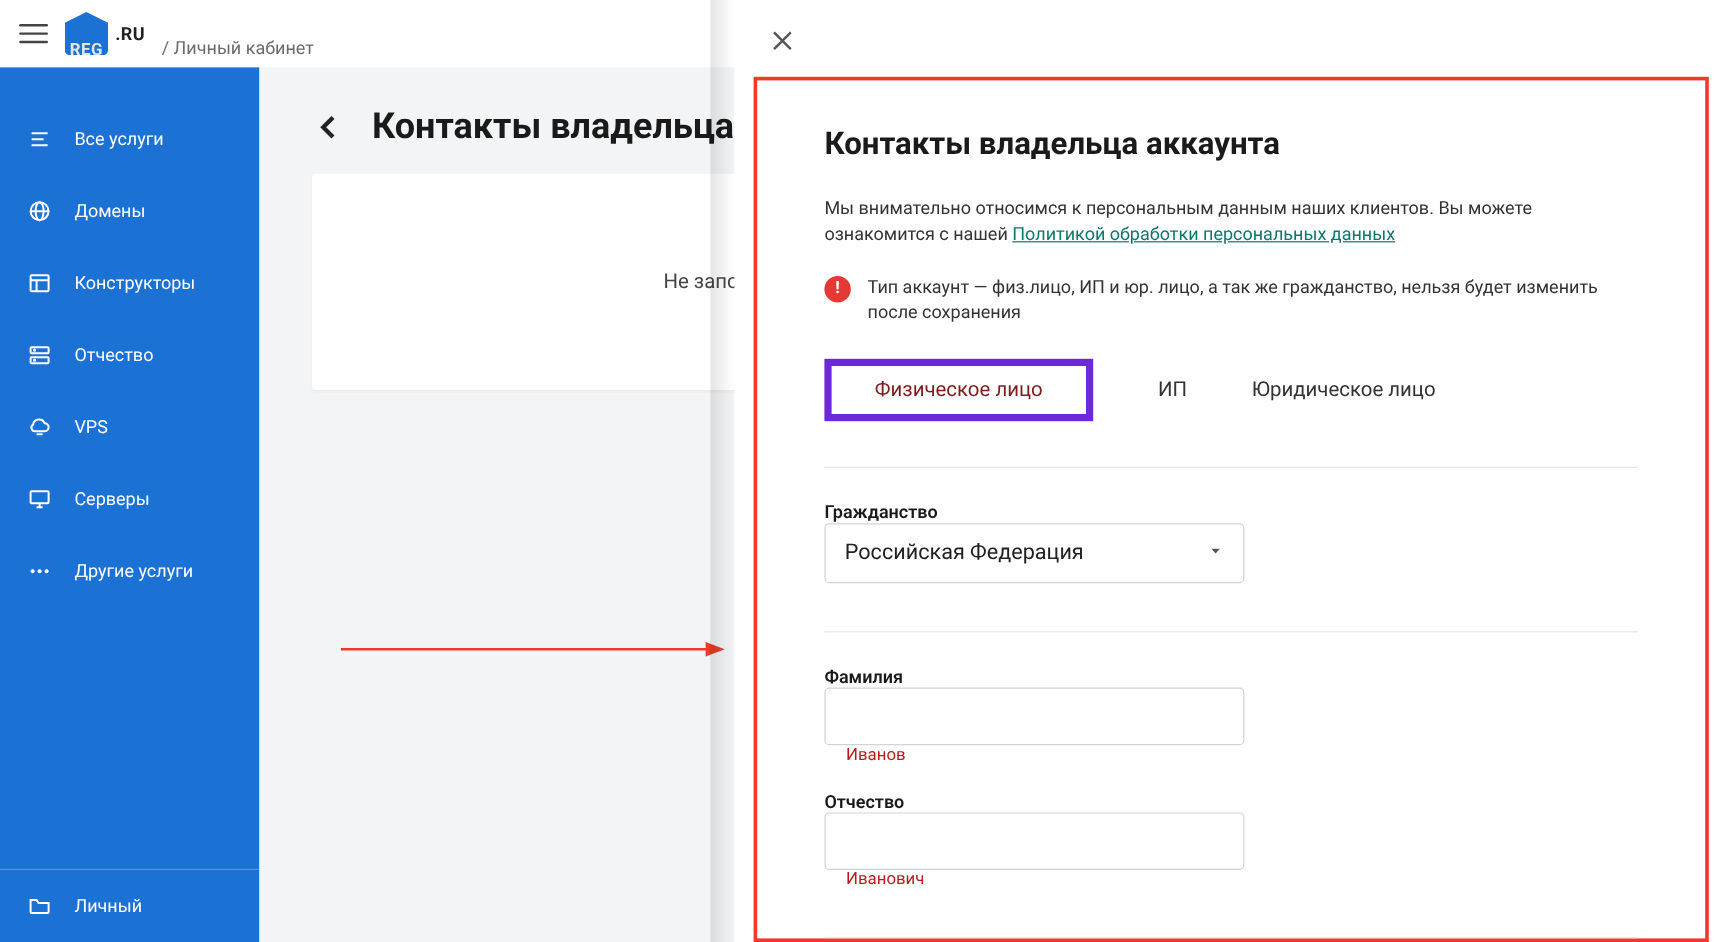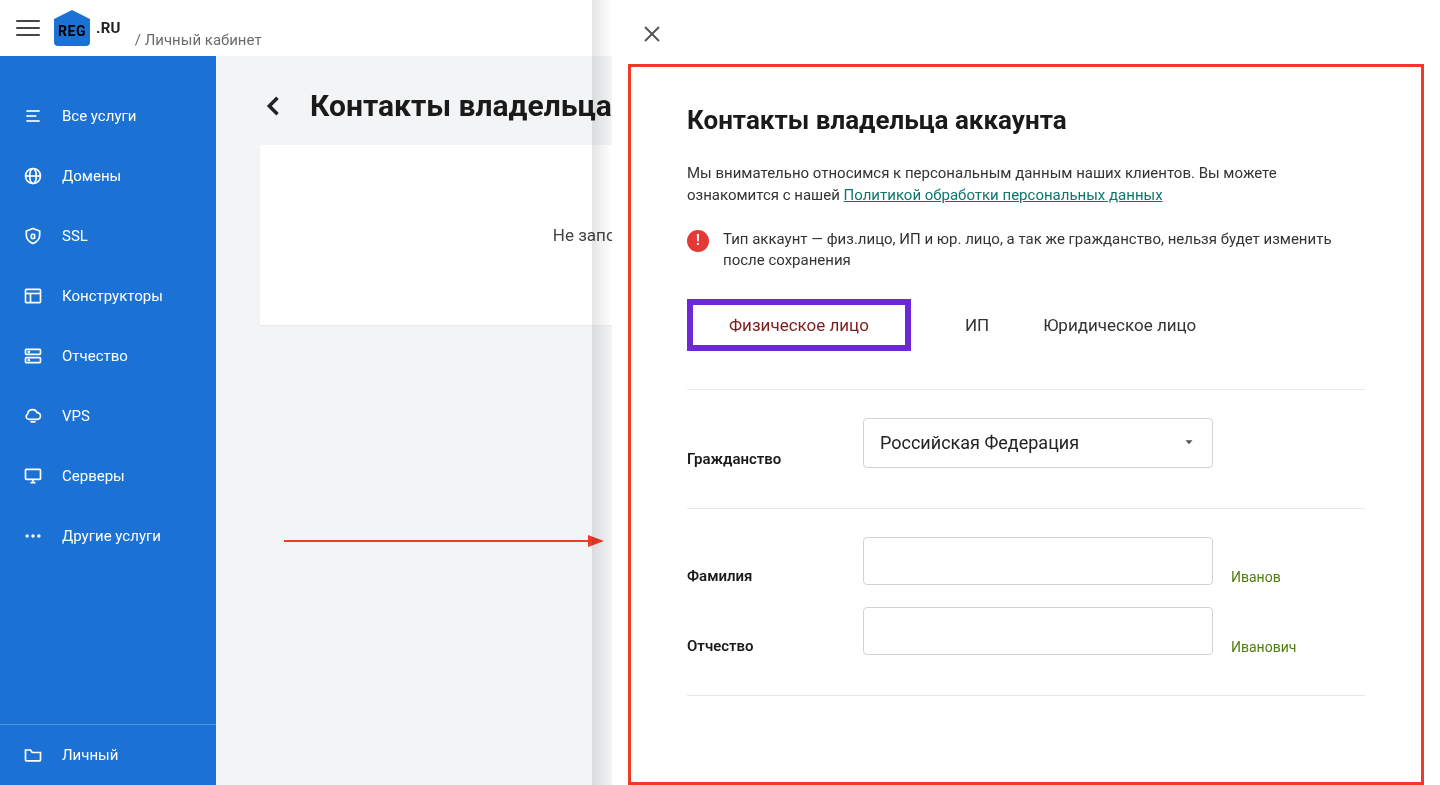--- a/index.html
+++ b/index.html
@@ -4,21 +4,21 @@
 <style>
   * { box-sizing: border-box; margin: 0; padding: 0; }
   html, body { width: 1440px; height: 785px; font-family: -apple-system, BlinkMacSystemFont, "Segoe UI", Roboto, Arial, sans-serif; overflow: hidden; background: #fff; }
 
   
   .header { position: absolute; top: 0; left: 0; right: 0; height: 56px; background: #fff; display: flex; align-items: center; padding: 0 16px; gap: 14px; z-index: 5; }
   .burger { width: 24px; height: 24px; display: flex; flex-direction: column; justify-content: center; gap: 5px; cursor: pointer; }
   .burger span { display:block; height: 2px; background: #444; border-radius: 1px; }
   .logo-wrap { display: flex; align-items: center; gap: 6px; }
   .logo-badge { width: 36px; height: 36px; background: #1c72d4; border-radius: 4px 4px 4px 4px; position: relative; clip-path: polygon(0 25%, 50% 0, 100% 25%, 100% 100%, 0 100%); display:flex; align-items:center; justify-content:center; }
-  .logo-badge span { color:#000000; font-weight:700; font-size:14px; letter-spacing:0.5px; position:relative; top:3px; }
+  .logo-badge span { color:#e5e5e5; font-weight:700; font-size:14px; letter-spacing:0.5px; position:relative; top:14px; }
   .logo-ru { font-size: 15px; font-weight: 700; color: #222; letter-spacing: 0.3px; }
   .breadcrumb { color: #6b6b6b; font-size: 15px; margin-top: 24px; }
 
   
   .sidebar { position: absolute; left: 0; top: 56px; bottom: 0; width: 216px; background: #1c72d4; display: flex; flex-direction: column; color: #fff; padding-top: 30px; z-index: 4; }
   .side-item { display: flex; align-items: center; gap: 18px; padding: 0 22px; height: 60px; cursor: pointer; font-size: 15px; }
   .side-item .ic { width: 22px; height: 22px; display:flex; align-items:center; justify-content:center; }
   .side-item svg { stroke: #fff; fill: none; }
   .side-spacer { flex: 1; }
   .side-sep { height: 1px; background: rgba(255,255,255,0.25); margin: 0; }
@@ -45,26 +45,26 @@
   .panel-desc a { color: #0f766e; text-decoration: underline; }
   .panel-warning { display:flex; gap: 14px; align-items:flex-start; font-size:15px; color:#333; line-height:1.4; margin-bottom: 28px; }
   .warn-badge { width:22px; height:22px; border-radius:50%; background:#e53935; color:#fff; font-weight:700; font-size:14px; display:flex; align-items:center; justify-content:center; flex-shrink:0; margin-top:1px;}
 
   .tabs { display:flex; gap: 54px; align-items:center; margin-bottom: 38px; }
   .tab { font-size: 17px; color:#333; padding: 12px 0; cursor:pointer; }
   .tab.active { color:#7f1d1d; border: 6px solid #6d28d9; padding: 10px 36px; }
 
   .panel-hr { border: none; border-top: 1px solid #e5e7ea; margin: 0 0 28px 0; }
 
-  .form-row { display:flex; align-items:flex-end; margin-bottom: 22px; }
+  .form-row { display:flex; align-items:flex-start; margin-bottom: 22px; flex-direction: column; }
   .form-label { width: 176px; font-size: 15px; color:#1a1a1a; font-weight:600; }
   .select { width: 350px; height: 50px; border: 1px solid #d0d3d8; border-radius: 4px; display:flex; align-items:center; justify-content:space-between; padding: 0 16px; font-size:18px; color:#222; cursor:pointer; }
   .select .caret { color:#555; }
   .text-input { width: 350px; height: 48px; border: 1px solid #d0d3d8; border-radius: 4px; padding: 0 12px; font-size:15px; }
-  .hint { margin-left: 18px; color:#4d7c0f; font-size:14px; }
+  .hint { margin-left: 18px; color:#b91c1c; font-size:14px; }
 
   .group-gap-lg { margin-bottom: 40px; }
 </style>
 </head>
 <body>
 
 <div class="header">
   <div class="burger">
     <span></span>
       <span></span>
@@ -92,29 +92,20 @@
   </div>
   <div class="side-item">
     <span class="ic">
       <svg width="20" height="20" viewBox="0 0 24 24" stroke-width="2">
           <circle cx="12" cy="12" r="9"></circle>
           <ellipse cx="12" cy="12" rx="4" ry="9"></ellipse>
           <line x1="3" y1="12" x2="21" y2="12"></line>
         </svg>
     </span>
     <span>Домены</span>
-  </div>
-  <div class="side-item">
-    <span class="ic">
-      <svg width="20" height="20" viewBox="0 0 24 24" stroke-width="2">
-          <path d="M12 3l8 3v5c0 5-3.5 8-8 10-4.5-2-8-5-8-10V6l8-3z"></path>
-          <rect x="10" y="10" width="4" height="5" rx="1"></rect>
-        </svg>
-    </span>
-    <span>SSL</span>
   </div>
   <div class="side-item">
     <span class="ic">
       <svg width="20" height="20" viewBox="0 0 24 24" stroke-width="2">
           <rect x="3" y="4" width="18" height="16" rx="1"></rect>
           <line x1="3" y1="9" x2="21" y2="9"></line>
           <line x1="9" y1="9" x2="9" y2="20"></line>
         </svg>
     </span>
     <span>Конструкторы</span>

